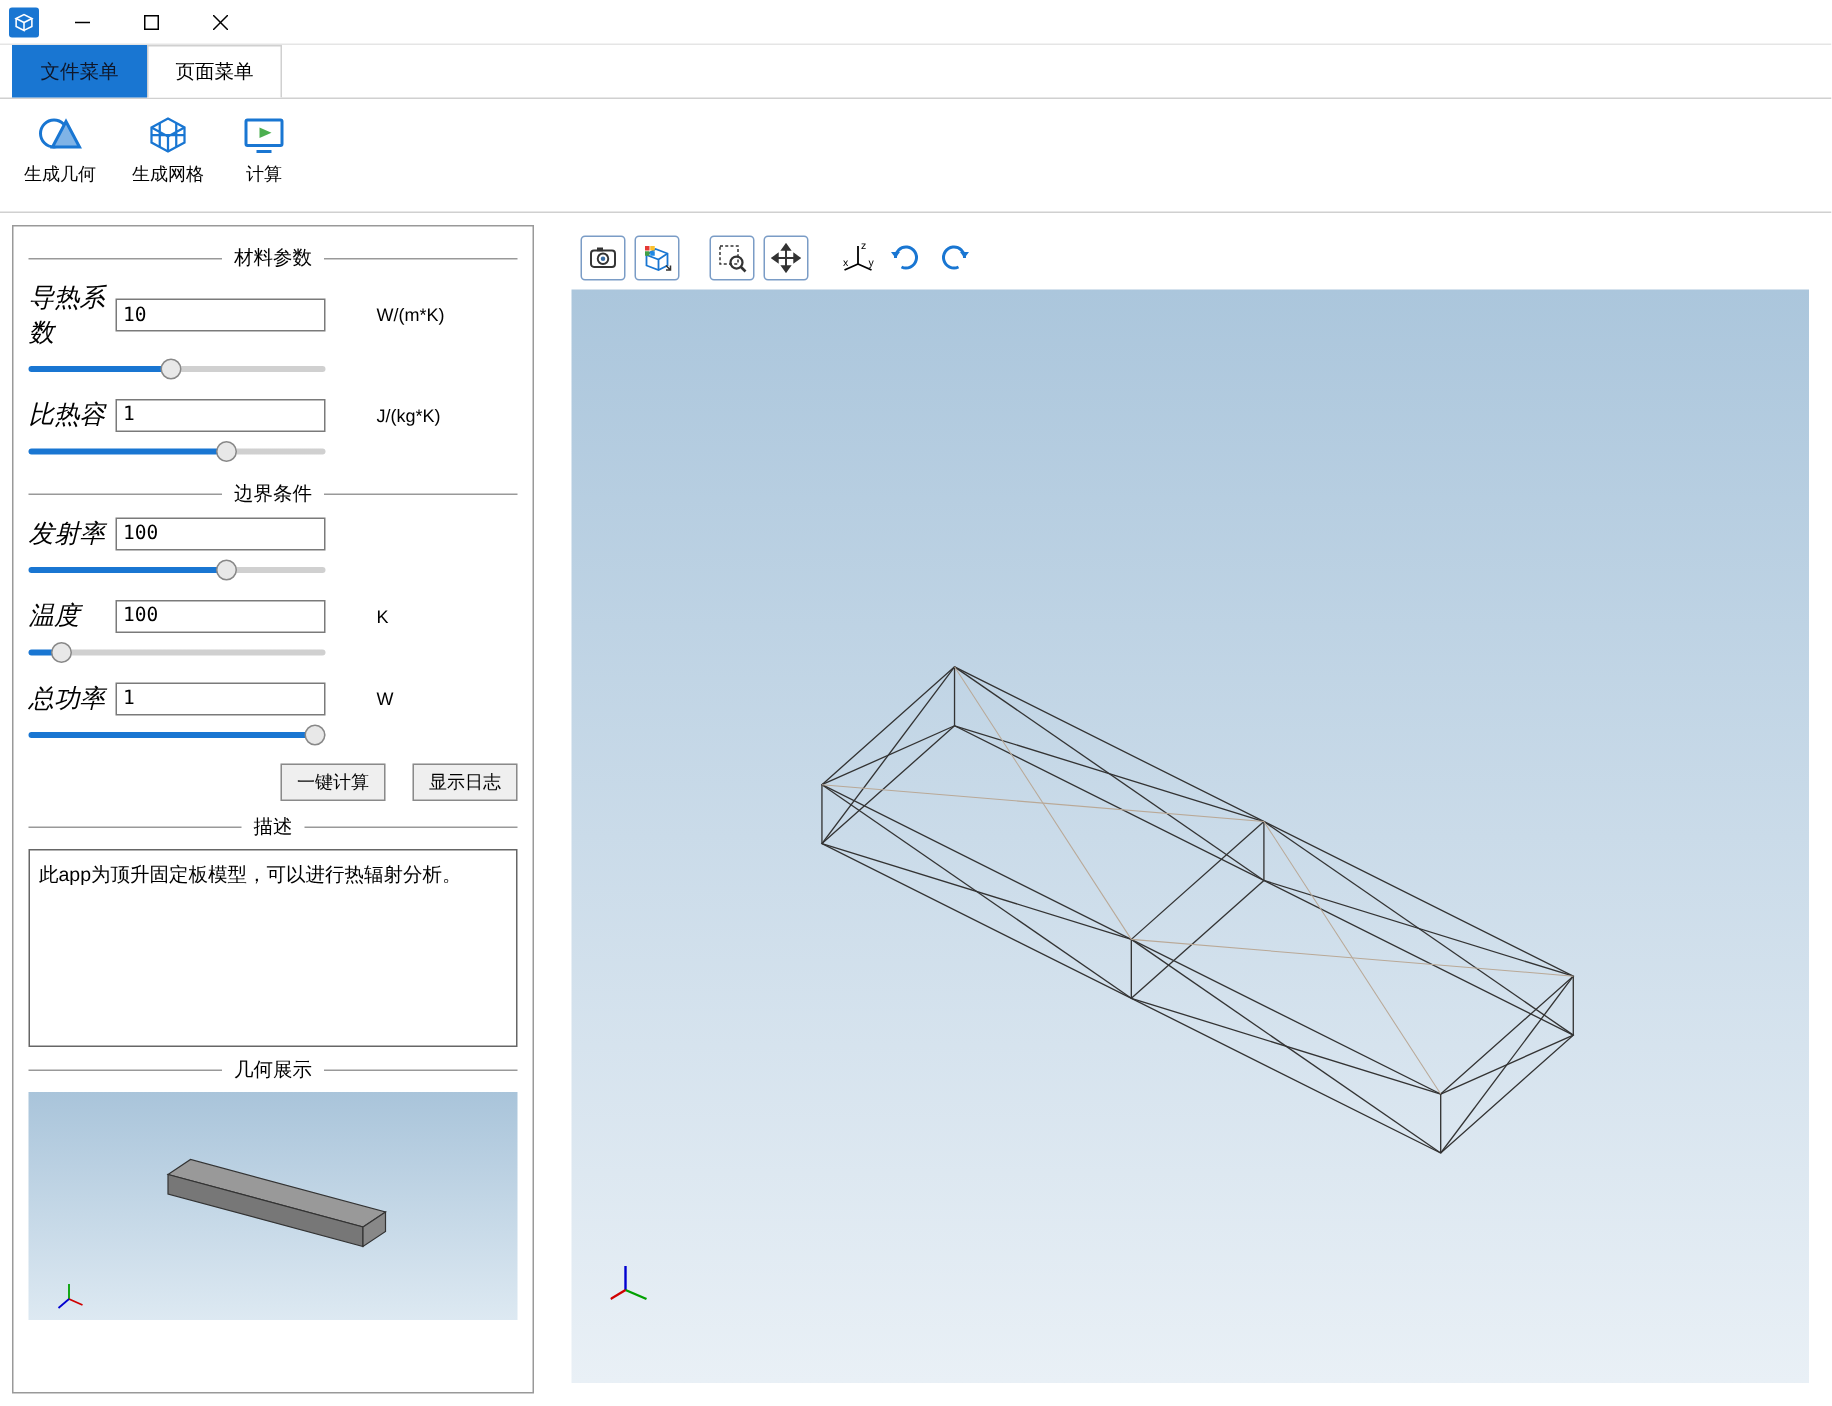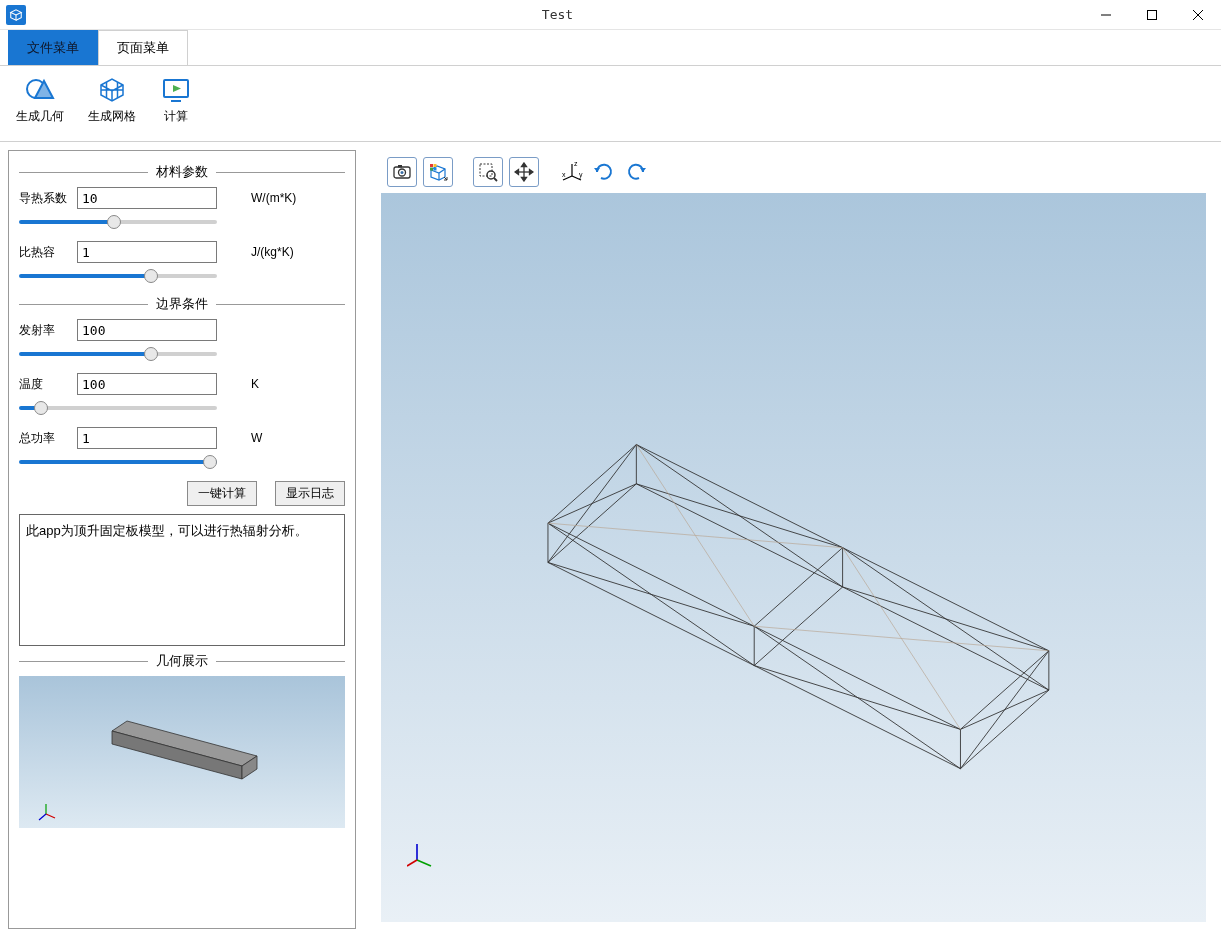--- a/index.html
+++ b/index.html
@@ -29,21 +29,21 @@
 
 
 .main-area { flex: 1; display: flex; padding: 8px; gap: 24px; }
 
 
 .sidebar { width: 348px; border: 1px solid #999; padding: 6px 10px; overflow-y: auto; }
 .section-title { display: flex; align-items: center; margin: 6px 0; }
 .section-title::before, .section-title::after { content: ""; flex: 1; height: 1px; background: #999; }
 .section-title span { padding: 0 8px; font-size: 13px; }
 .param-row { display: flex; align-items: center; margin-bottom: 2px; }
-.param-label { width: 58px; font-size: 12px; }
+.param-label { width: 58px; font-size: 17px; font-style: italic; }
 .param-input { width: 140px; height: 22px; border: 1px solid #7a7a7a; padding: 0 4px; font-family: "SimSun", monospace; font-size: 13px; }
 .param-unit { margin-left: 34px; font-size: 12px; }
 .param-slider-wrap { margin: 4px 0 14px 0; padding-right: 60px;}
 .param-slider { width: 198px; -webkit-appearance: none; appearance: none; height: 4px; background: transparent; }
 .param-slider::-webkit-slider-runnable-track { height: 4px; background: linear-gradient(to right, #1976d2 0%, #1976d2 var(--pct,50%), #d0d0d0 var(--pct,50%), #d0d0d0 100%); border-radius: 2px; }
 .param-slider::-webkit-slider-thumb { -webkit-appearance: none; width: 14px; height: 14px; background: #e8e8e8; border: 1px solid #888; border-radius: 50%; margin-top: -5px; }
 .param-slider::-moz-range-track { height: 4px; background: #d0d0d0; border-radius: 2px; }
 .param-slider::-moz-range-progress { height:4px; background:#1976d2; border-radius:2px;}
 .param-slider::-moz-range-thumb { width: 14px; height: 14px; background: #e8e8e8; border: 1px solid #888; border-radius: 50%; }
 
@@ -74,21 +74,20 @@
 <div class="titlebar">
   <div class="app-icon">
     <svg viewBox="0 0 16 16">
         <g fill="none" stroke="#fff" stroke-width="1.2">
           <path d="M2 5 L8 2 L14 5 L8 8 Z"></path>
           <path d="M2 5 L2 11 L8 14 L8 8"></path>
           <path d="M14 5 L14 11 L8 14"></path>
         </g>
       </svg>
   </div>
-  <div class="title">Test</div>
   <div class="win-controls">
     <div class="win-btn">
         <svg width="10" height="10">
           <line x1="0" y1="5" x2="10" y2="5" stroke="#000"></line>
         </svg>
       </div>
     <div class="win-btn">
         <svg width="10" height="10">
           <rect x="0.5" y="0.5" width="9" height="9" fill="none" stroke="#000"></rect>
         </svg>
@@ -187,20 +186,23 @@
       <input class="param-input" value="1" style="">
       <div class="param-unit">W</div>
     </div>
     <div class="param-slider-wrap"><input type="range" class="param-slider" style="--pct: 100%;" value="100"></div>
 
     <div class="btn-row">
       <button class="btn">一键计算</button>
       <button class="btn">显示日志</button>
     </div>
 
+    <div class="section-title">
+        <span>描述</span>
+      </div>
     <div class="desc-box">此app为顶升固定板模型，可以进行热辐射分析。</div>
 
     <div class="section-title">
         <span>几何展示</span>
       </div>
     <div class="geom-preview">
       <svg viewBox="0 0 300 152">
         <g stroke="#333" stroke-width="0.8">
           <polygon points="80,55 210,90 225,80 95,45" fill="#999"></polygon>
           <polygon points="80,55 80,68 210,103 210,90" fill="#777"></polygon>

